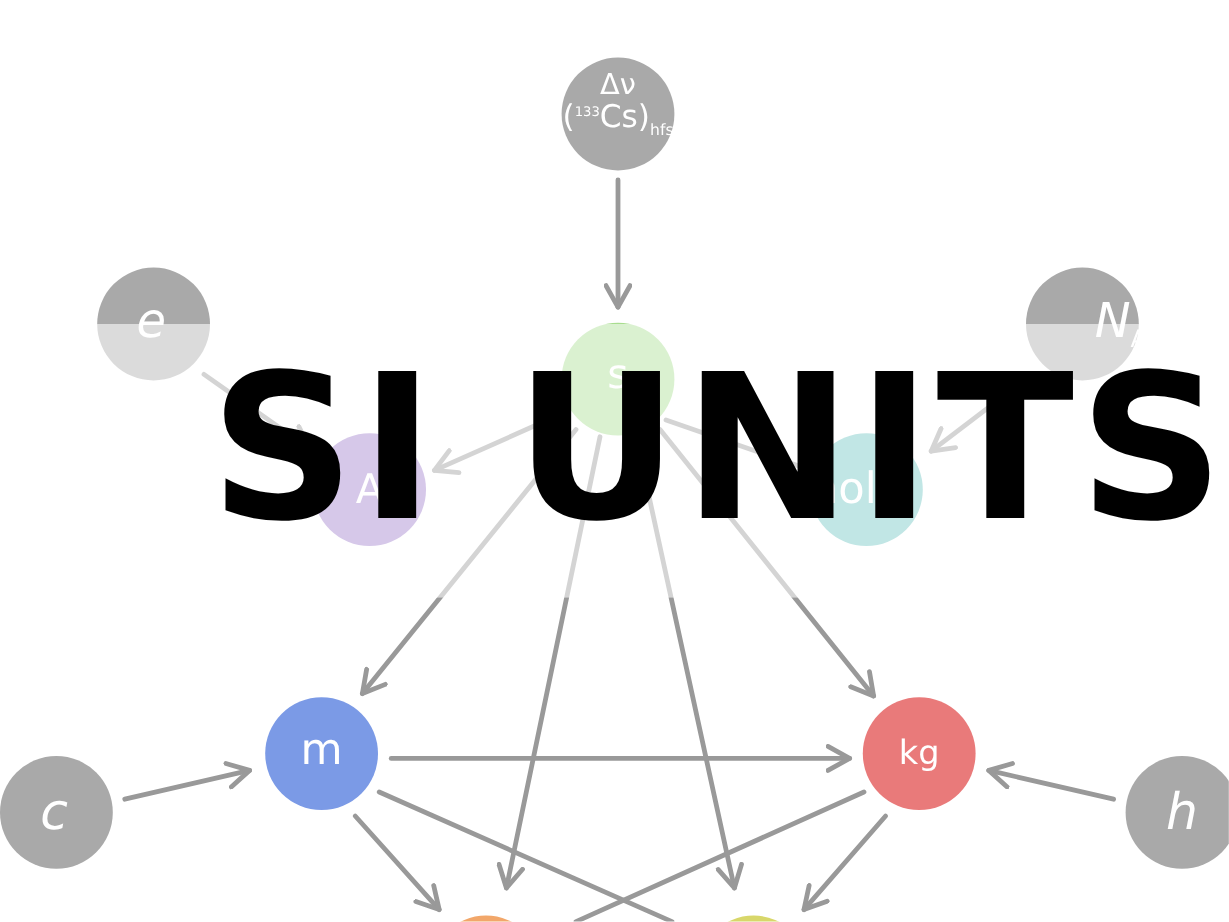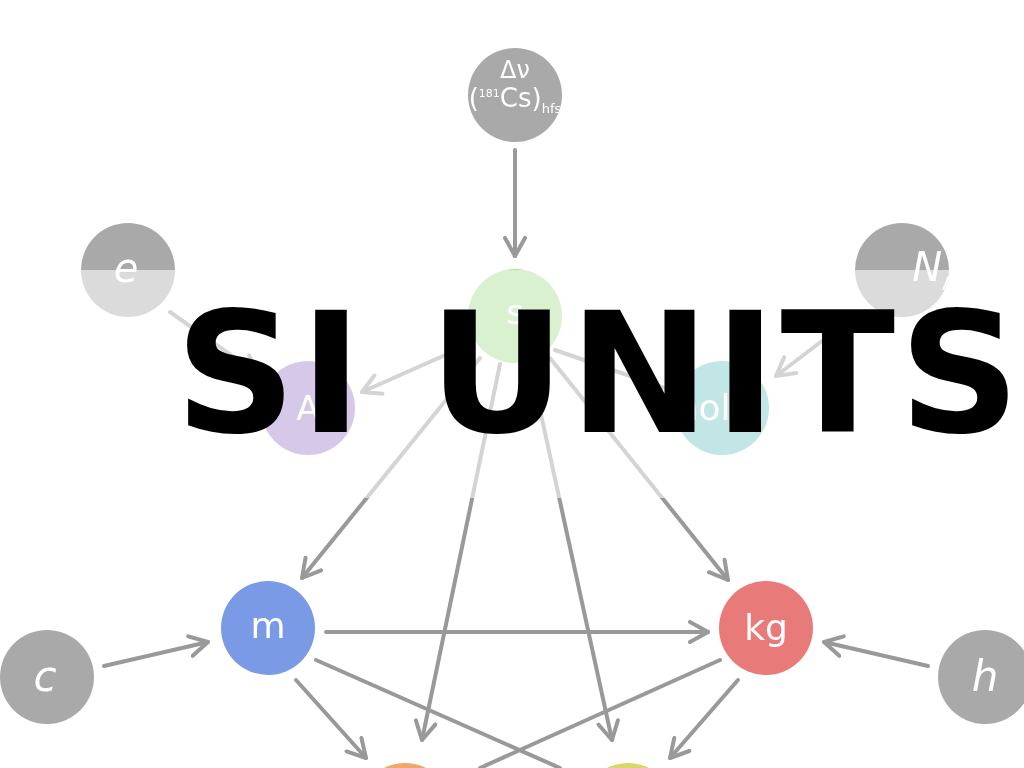--- a/index.html
+++ b/index.html
@@ -49,26 +49,26 @@
       <circle cx="268" cy="628" r="47" fill="#7b9ae6"></circle>
       <circle cx="766" cy="628" r="47" fill="#e97a7a"></circle>
       <circle cx="47" cy="677" r="47" fill="#a9a9a9"></circle>
       <circle cx="985" cy="677" r="47" fill="#a9a9a9"></circle>
       <circle cx="405" cy="810" r="47" fill="#f2a76a"></circle>
       <circle cx="628" cy="810" r="47" fill="#d8d76a"></circle>
     </g>
   </svg>
 
   <div class="node-label" style="left:515px;top:70px;font-size:24px;">Δν</div>
-  <div class="node-label" style="left:515px;top:100px;font-size:26px;"><span>(</span><sup style="font-size:11px;">181</sup><span>Cs)</span><sub style="font-size:13px;">hfs</sub></div>
+  <div class="node-label" style="left:515px;top:100px;font-size:26px;"><span>(</span><sup style="font-size:11px;">133</sup><span>Cs)</span><sub style="font-size:13px;">hfs</sub></div>
   <div class="node-label const" style="left:126px;top:268px;font-size:40px;">e</div>
   <div class="node-label const" style="left:934px;top:270px;font-size:40px;"><span>N</span><sub style="font-size:20px;font-style:normal;">A</sub></div>
   <div class="node-label" style="left:515px;top:312px;font-size:34px;">s</div>
   <div class="node-label" style="left:308px;top:408px;font-size:34px;">A</div>
   <div class="node-label" style="left:697px;top:408px;font-size:36px;">mol</div>
   <div class="node-label" style="left:268px;top:626px;font-size:36px;">m</div>
-  <div class="node-label" style="left:766px;top:628px;font-size:36px;">kg</div>
+  <div class="node-label" style="left:766px;top:628px;font-size:28px;">kg</div>
   <div class="node-label const" style="left:45px;top:677px;font-size:42px;">c</div>
   <div class="node-label const" style="left:985px;top:677px;font-size:42px;">h</div>
 
   <div id="overlay"></div>
   <div id="title">SI UNITS</div>
 </div>
 
 </body></html>

